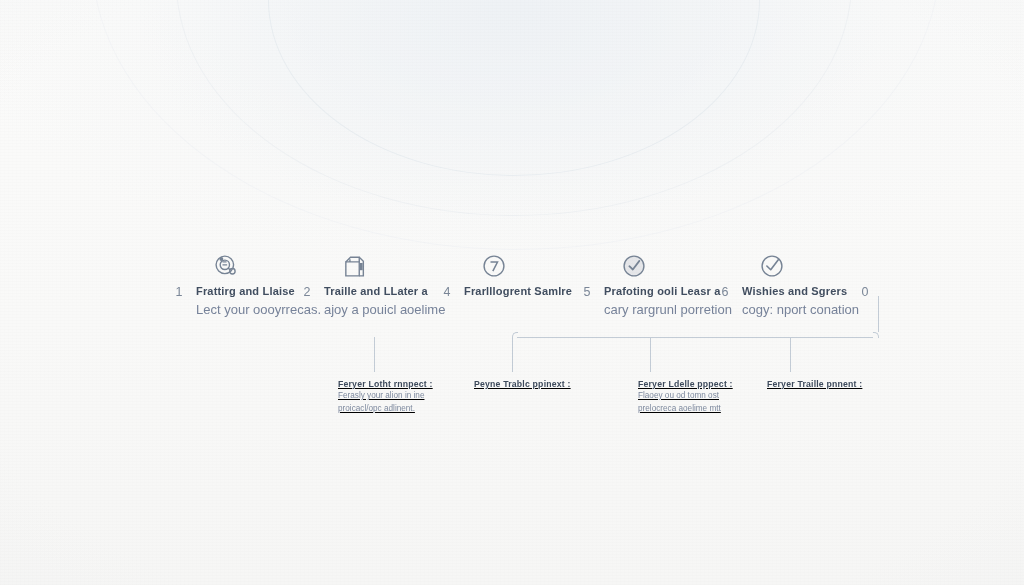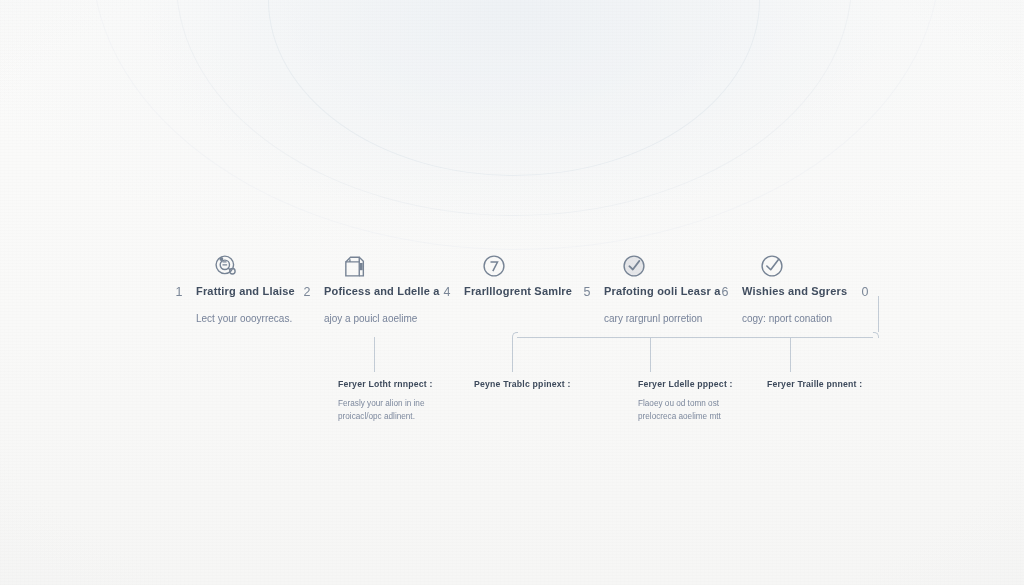--- a/index.html
+++ b/index.html
@@ -98,25 +98,25 @@
   }
   .step-title {
     font-size: 11px;
     font-weight: 700;
     color: #414e60;
     letter-spacing: 0.18px;
     line-height: 1.45;
     filter: blur(0.55px);
   }
   .step-desc {
-    font-size: 10px;
+    font-size: 13px;
     font-weight: 400;
     color: #77839a;
     line-height: 1.42;
-    margin-top: 12px;
+    margin-top: 1px;
     filter: blur(0.6px);
   }
 
   
   .conn {
     position: absolute;
     background: #c3ccd6;
   }
   .conn-v { width: 1px; }
   .conn-h { height: 1px; }
@@ -131,35 +131,36 @@
     border-top: 1px solid #c3ccd6;
     border-left: 1px solid #c3ccd6;
     border-top-left-radius: 5px;
   }
 
   
   .detail {
     position: absolute;
     top: 378px;
     width: 150px;
+    text-decoration: underline;
   }
   .detail-title {
     font-size: 8.7px;
     font-weight: 700;
     color: #3d4a5c;
     letter-spacing: 0.2px;
     line-height: 1.4;
     filter: blur(0.5px);
   }
   .detail-desc {
     font-size: 8.2px;
     font-weight: 400;
     color: #7d899e;
     line-height: 1.52;
-    margin-top: 8px;
+    margin-top: 0;
     filter: blur(0.6px);
   }
 
   #grain {
     position: absolute;
     inset: 0;
     pointer-events: none;
     opacity: 0.035;
     background-image:
       repeating-linear-gradient(0deg, rgba(0,0,0,0.5) 0px, rgba(0,0,0,0) 1px, rgba(0,0,0,0) 3px),
@@ -200,21 +201,21 @@
       <svg viewBox="0 0 24 24" fill="none" stroke="currentColor" stroke-width="1.2">
         <path d="M5 8.5 h11.5 v12 h-11.5 z"></path>
         <path d="M5 8.5 L9 4.5 h7.5 L16.5 8.5"></path>
         <path d="M16.5 4.5 L20 8 v12.5 h-3.5"></path>
         <path d="M8.5 8.5 v-2.2"></path>
         <rect x="17.6" y="10" width="1.2" height="5"></rect>
       </svg>
     </div>
     <div class="step-num">2</div>
     <div class="step-text">
-      <div class="step-title">Poficess and Ldelle a</div>
+      <div class="step-title">Traille and LLater a</div>
       <div class="step-desc">ajoy a pouicl aoelime</div>
     </div>
   </div>
 
   <div class="step" style="left:438px">
     <div class="step-icon">
       <svg viewBox="0 0 24 24" fill="none" stroke="currentColor" stroke-width="1.2">
         <circle cx="12" cy="12" r="8.5"></circle>
         <path d="M9 8.6 h6 L11 16.4" stroke-width="1.3"></path>
       </svg>

